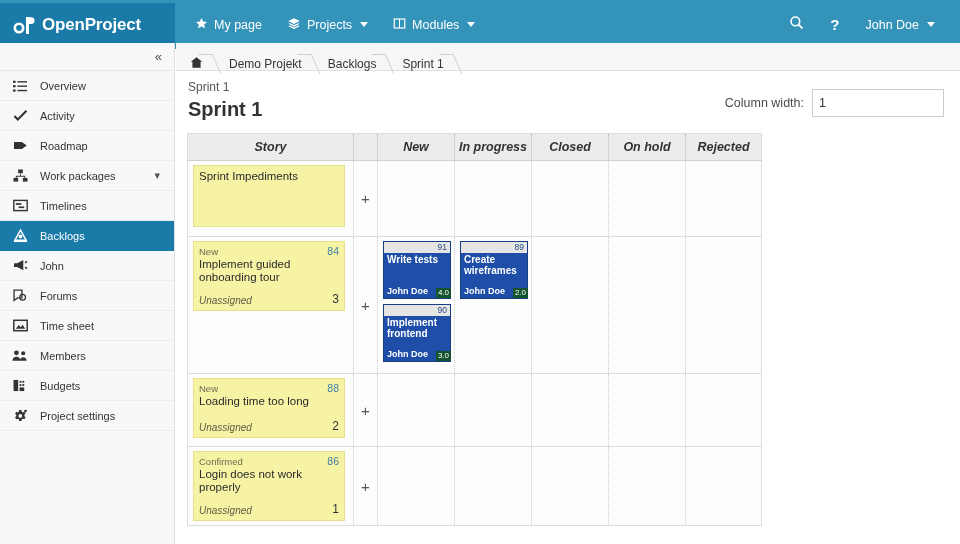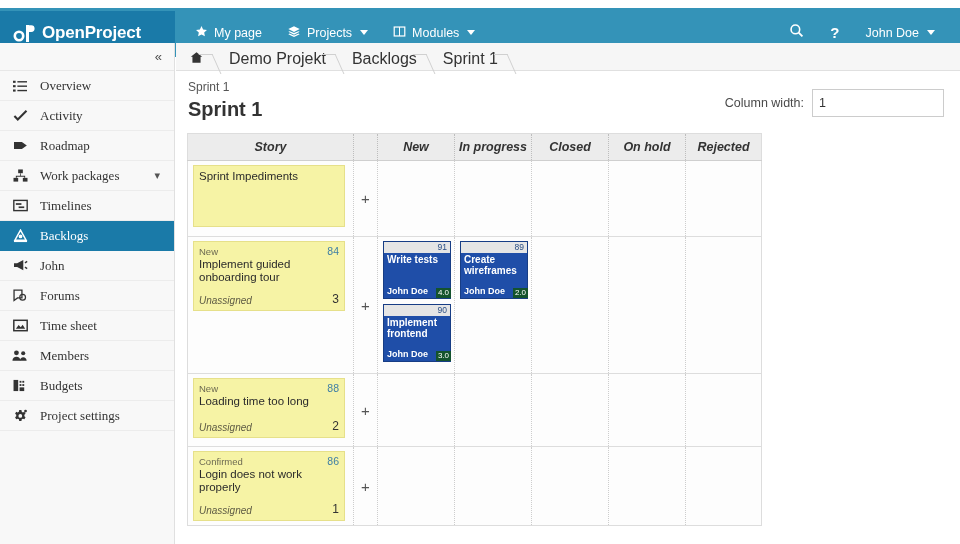--- a/index.html
+++ b/index.html
@@ -6,21 +6,21 @@
   html, body {
     width: 960px; height: 544px;
     font-family: "Liberation Sans", sans-serif;
     background: #ffffff;
     overflow: hidden;
   }
   #app { position: relative; width: 960px; height: 544px; }
 
   
   .topbar {
-    position: absolute; top: 8px; left: 0; width: 960px; height: 49px;
+    position: absolute; top: 0; left: 0; width: 960px; height: 49px;
     background: #3493b8; display: flex; align-items: center;
   }
   .logo-block {
     width: 175px; height: 43px; background: #1a7aa8;
     display: flex; align-items: center; padding-left: 13px; gap: 7px;
   }
   .logo-mark { width: 22px; height: 20px; position: relative; flex: 0 0 auto; }
   .logo-text {
     color: #ffffff; font-size: 17px; font-weight: bold;
     letter-spacing: -0.2px; line-height: 1;
@@ -58,36 +58,36 @@
   .side-item {
     height: 30px; display: flex; align-items: center;
     border-bottom: 1px solid #ececec; cursor: pointer; position: relative;
   }
   .side-item.active { background: #1a7aa8; border-bottom-color: #1a7aa8; }
   .side-ico {
     width: 40px; display: flex; align-items: center; justify-content: center;
     color: #333333; flex: 0 0 auto;
   }
   .side-item.active .side-ico { color: #ffffff; }
-  .side-label { font-size: 13px; color: #333333; font-family: Liberation Serif, serif; }
+  .side-label { font-size: 11px; color: #333333; }
   .side-item.active .side-label { color: #ffffff; }
   .side-caret {
     margin-left: auto; margin-right: 14px; color: #555;
     font-size: 11px; line-height: 1;
   }
 
   
   .main { position: absolute; top: 43px; left: 176px; width: 784px; height: 501px; background: #fff; }
   .breadcrumb {
     height: 28px; background: #f6f6f6; border-bottom: 1px solid #e0e0e0;
     display: flex; align-items: center; padding-left: 10px;
   }
   .crumb {
-    position: relative; height: 28px; display: flex; 
-    padding: 0 16px 0 10px; font-size: 16px; color: #333; cursor: pointer; margin-top: 14px;
+    position: relative; height: 28px; display: flex; align-items: center;
+    padding: 0 16px 0 10px; font-size: 12px; color: #333; cursor: pointer; margin-top: 14px;
   }
   .crumb::after {
     content: ""; position: absolute; right: 2px; top: 4px;
     width: 13px; height: 19px;
     border-right: 1px solid #d0d0d0; border-top: 1px solid #d0d0d0;
     transform: skewX(24deg);
   }
   .crumb-home { padding-left: 4px; }
 
   .toolbar {

